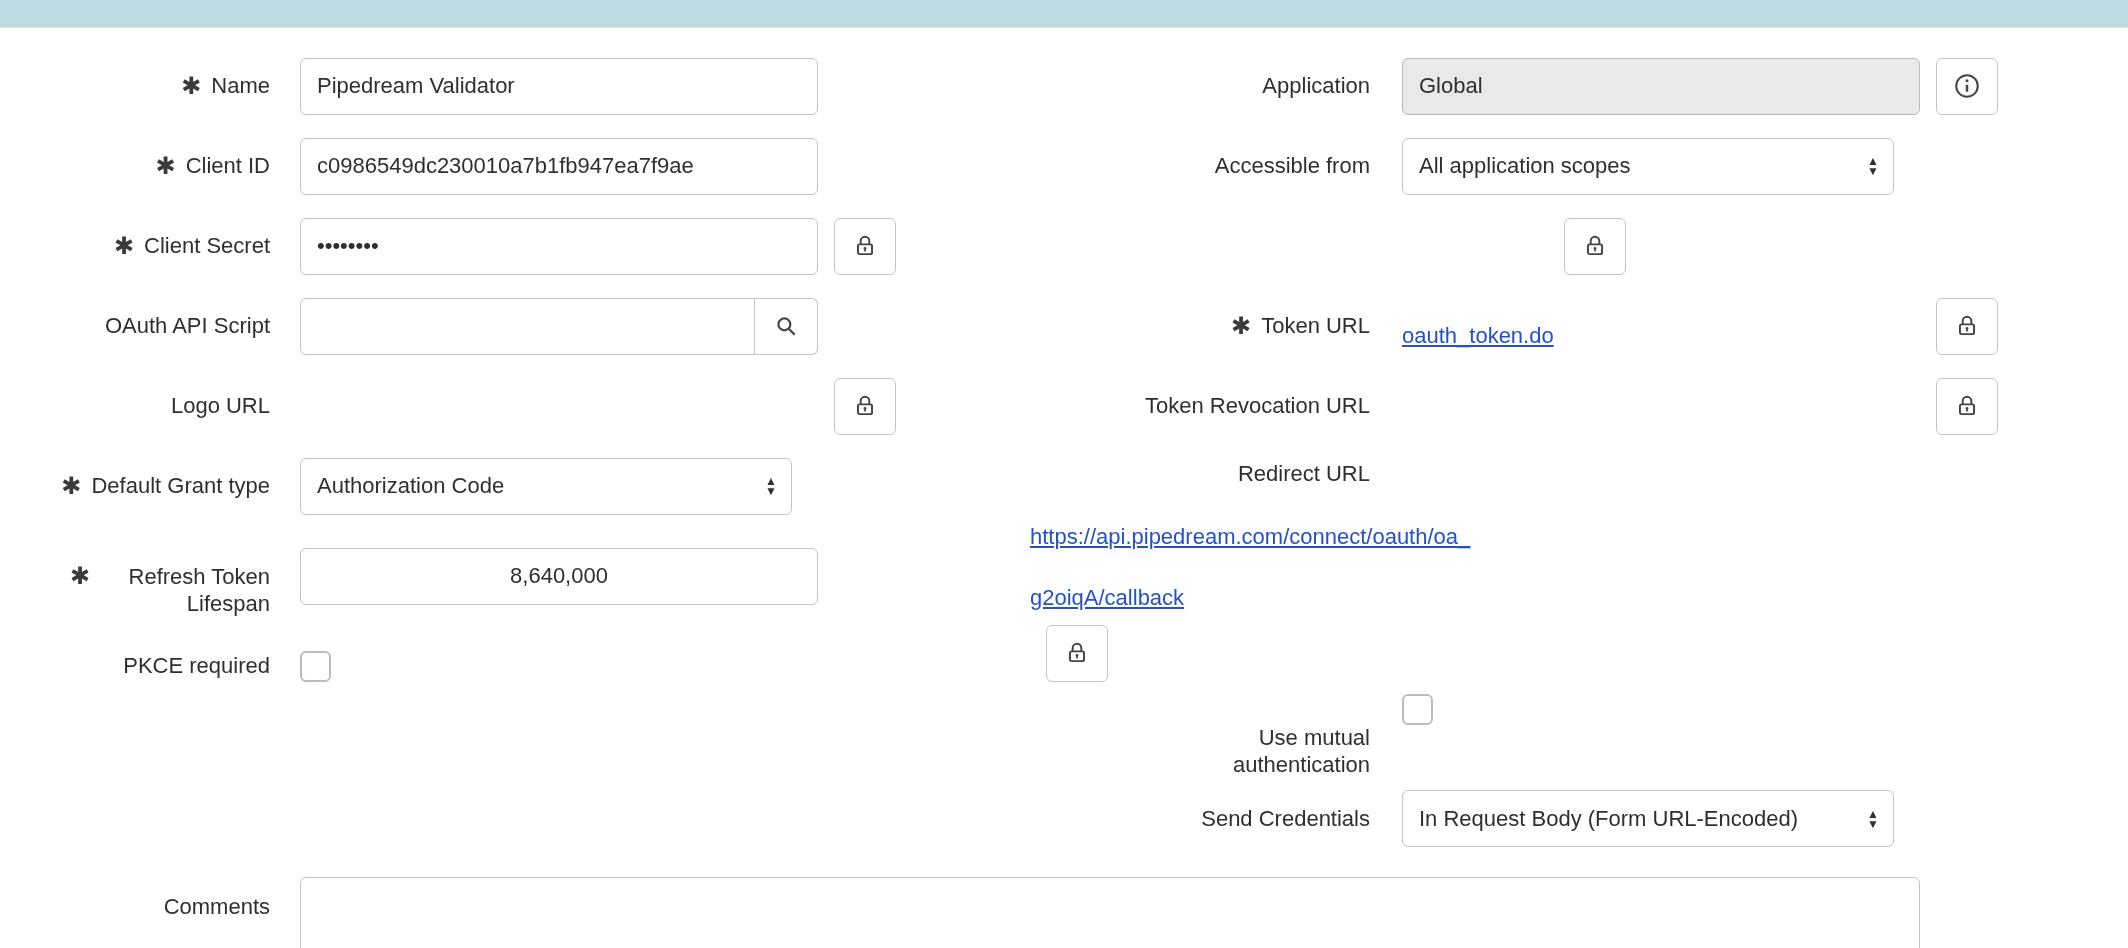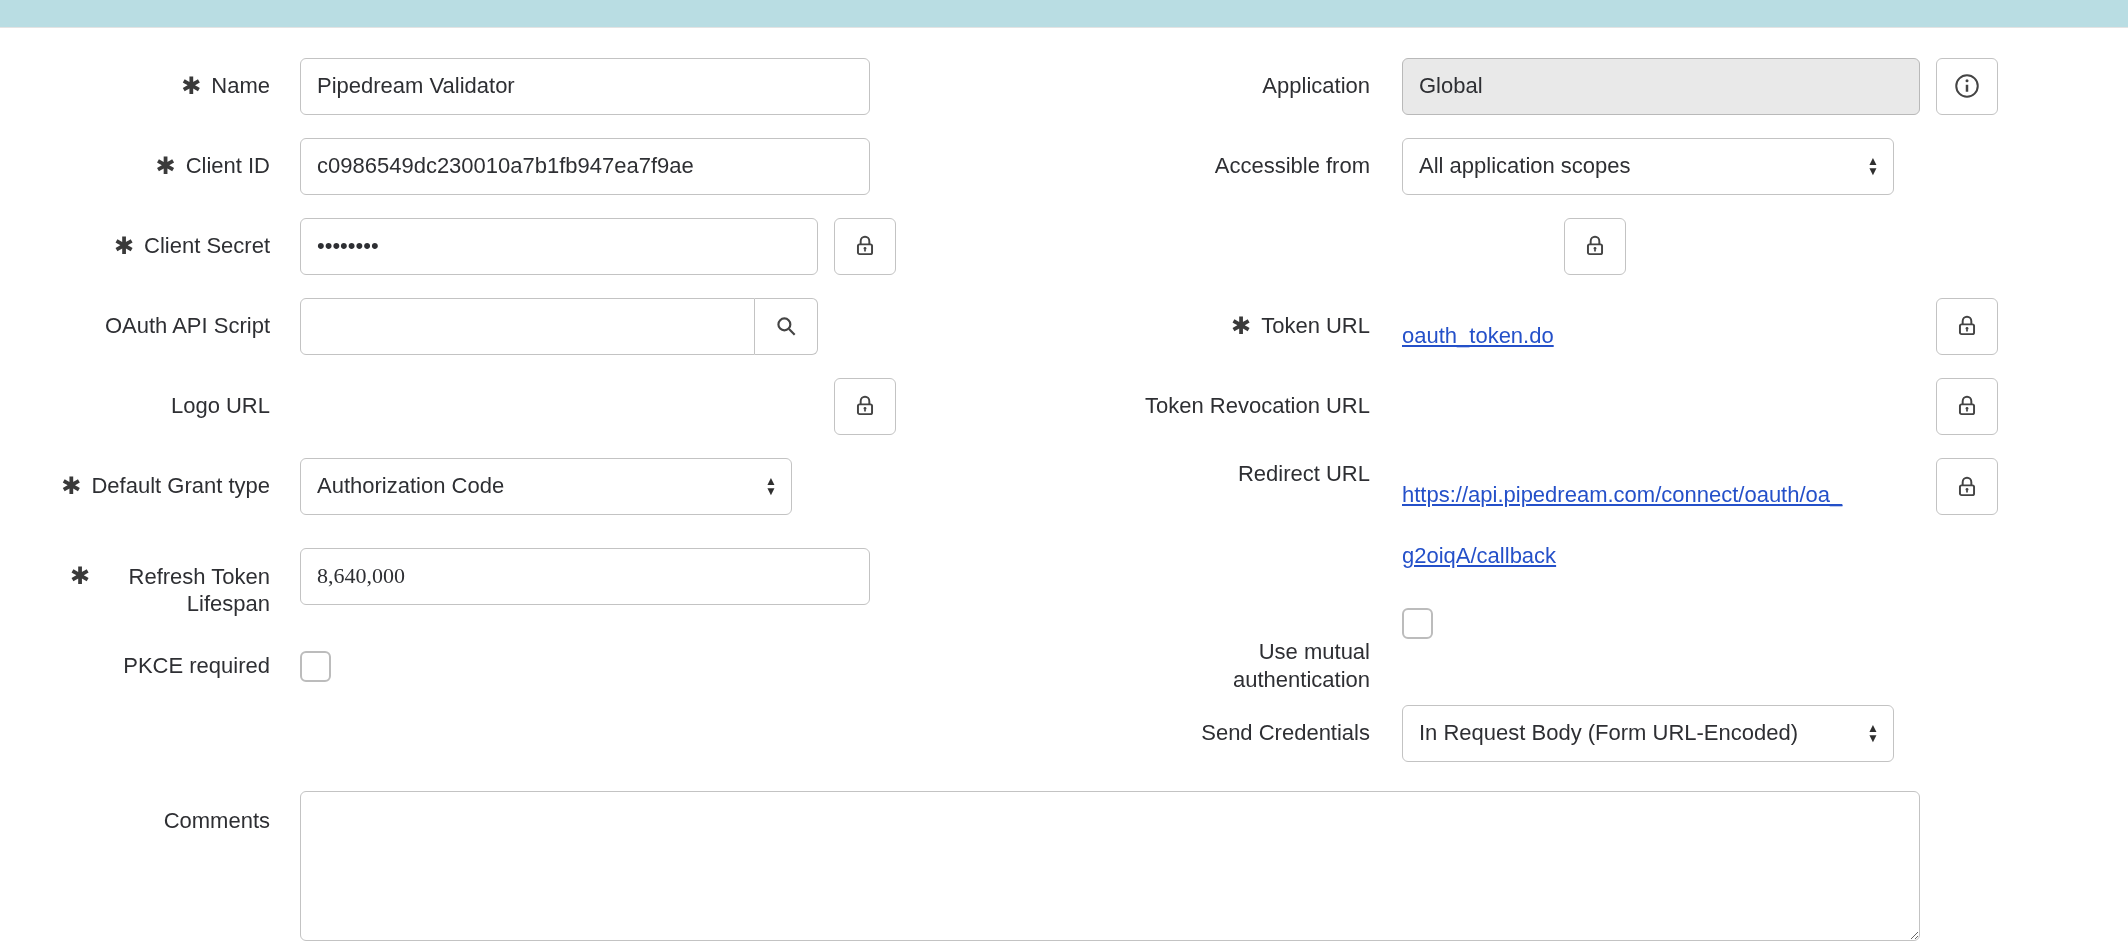--- a/index.html
+++ b/index.html
@@ -18,24 +18,24 @@
   .col.left{width:896px;}
   .col.right{width:968px;margin-left:134px;}
   .row{display:flex;align-items:center;min-height:80px;}
   .lbl{display:flex;justify-content:flex-end;align-items:center;gap:10px;text-align:right;line-height:1.25;}
   .left .lbl{width:270px;margin-right:30px;flex:none;}
   .right .lbl{width:340px;margin-right:32px;flex:none;}
   .req{font-size:24px;color:#3a3a3a;line-height:1;flex:none;}
   .narrow{display:inline-block;max-width:170px;margin-top:28px;}
   .field{width:518px;display:flex;align-items:center;flex:none;}
   .inp{
-    width:570px;height:57px;border:1px solid var(--border);border-radius:6px;
+    width:518px;height:57px;border:1px solid var(--border);border-radius:6px;
     padding:0 16px;font:inherit;color:inherit;background:#fff;outline:none;
   }
-  .inp.num{text-align:left;font-family:Liberation Serif, serif;}
+  .inp.num{text-align:center;}
   .inp.readonly{background:var(--readonly-bg);border-color:#b9b9b9;}
   .group{display:flex;width:518px;}
   .group .inp{flex:1;width:auto;border-top-right-radius:0;border-bottom-right-radius:0;}
   .group .attach{
     width:63px;height:57px;border:1px solid var(--border);border-left:none;
     border-radius:0 6px 6px 0;background:#fff;display:flex;align-items:center;justify-content:center;
     padding:0;cursor:pointer;
   }
   .btn-sq{
     width:62px;height:57px;border:1px solid var(--border);border-radius:6px;background:#fff;
@@ -48,21 +48,21 @@
   .arrows{display:flex;flex-direction:column;align-items:center;color:#2f2f2f;}
   .arrows span{font-size:12px;line-height:10px;}
   .checkbox{
     width:31px;height:31px;border:2px solid #bcbcbc;border-radius:6px;background:#fff;
     display:flex;align-items:center;justify-content:center;flex:none;cursor:pointer;
   }
   .checkbox svg{display:none;}
   .checkbox.checked svg{display:block;}
   a.link{color:var(--link);text-decoration:underline;cursor:pointer;margin-top:20px;}
   .row.tall{min-height:100px;}
-  .row.redirect{min-height:150px;align-items:flex-start;}
+  .row.redirect{min-height:150px;align-items:flex-start;flex-direction:column;}
   .row.redirect .lbl,.row.redirect .field{padding-top:14px;}
   .row.redirect .btn-sq{margin-top:12px;}
   .row.redirect .link span{display:block;line-height:30px;}
   .row.redirect .link span.l1{margin-bottom:31px;}
   .row.mutual{align-items:flex-start;}
   .row.mutual .lbl{padding-top:14px;align-items:flex-start;}
   .row.mutual .checkbox{margin-top:12px;}
   .comments{display:flex;margin-top:18px;align-items:flex-start;}
   .comments .lbl{width:270px;margin-right:30px;flex:none;justify-content:flex-end;padding-top:16px;}
   .comments textarea{

